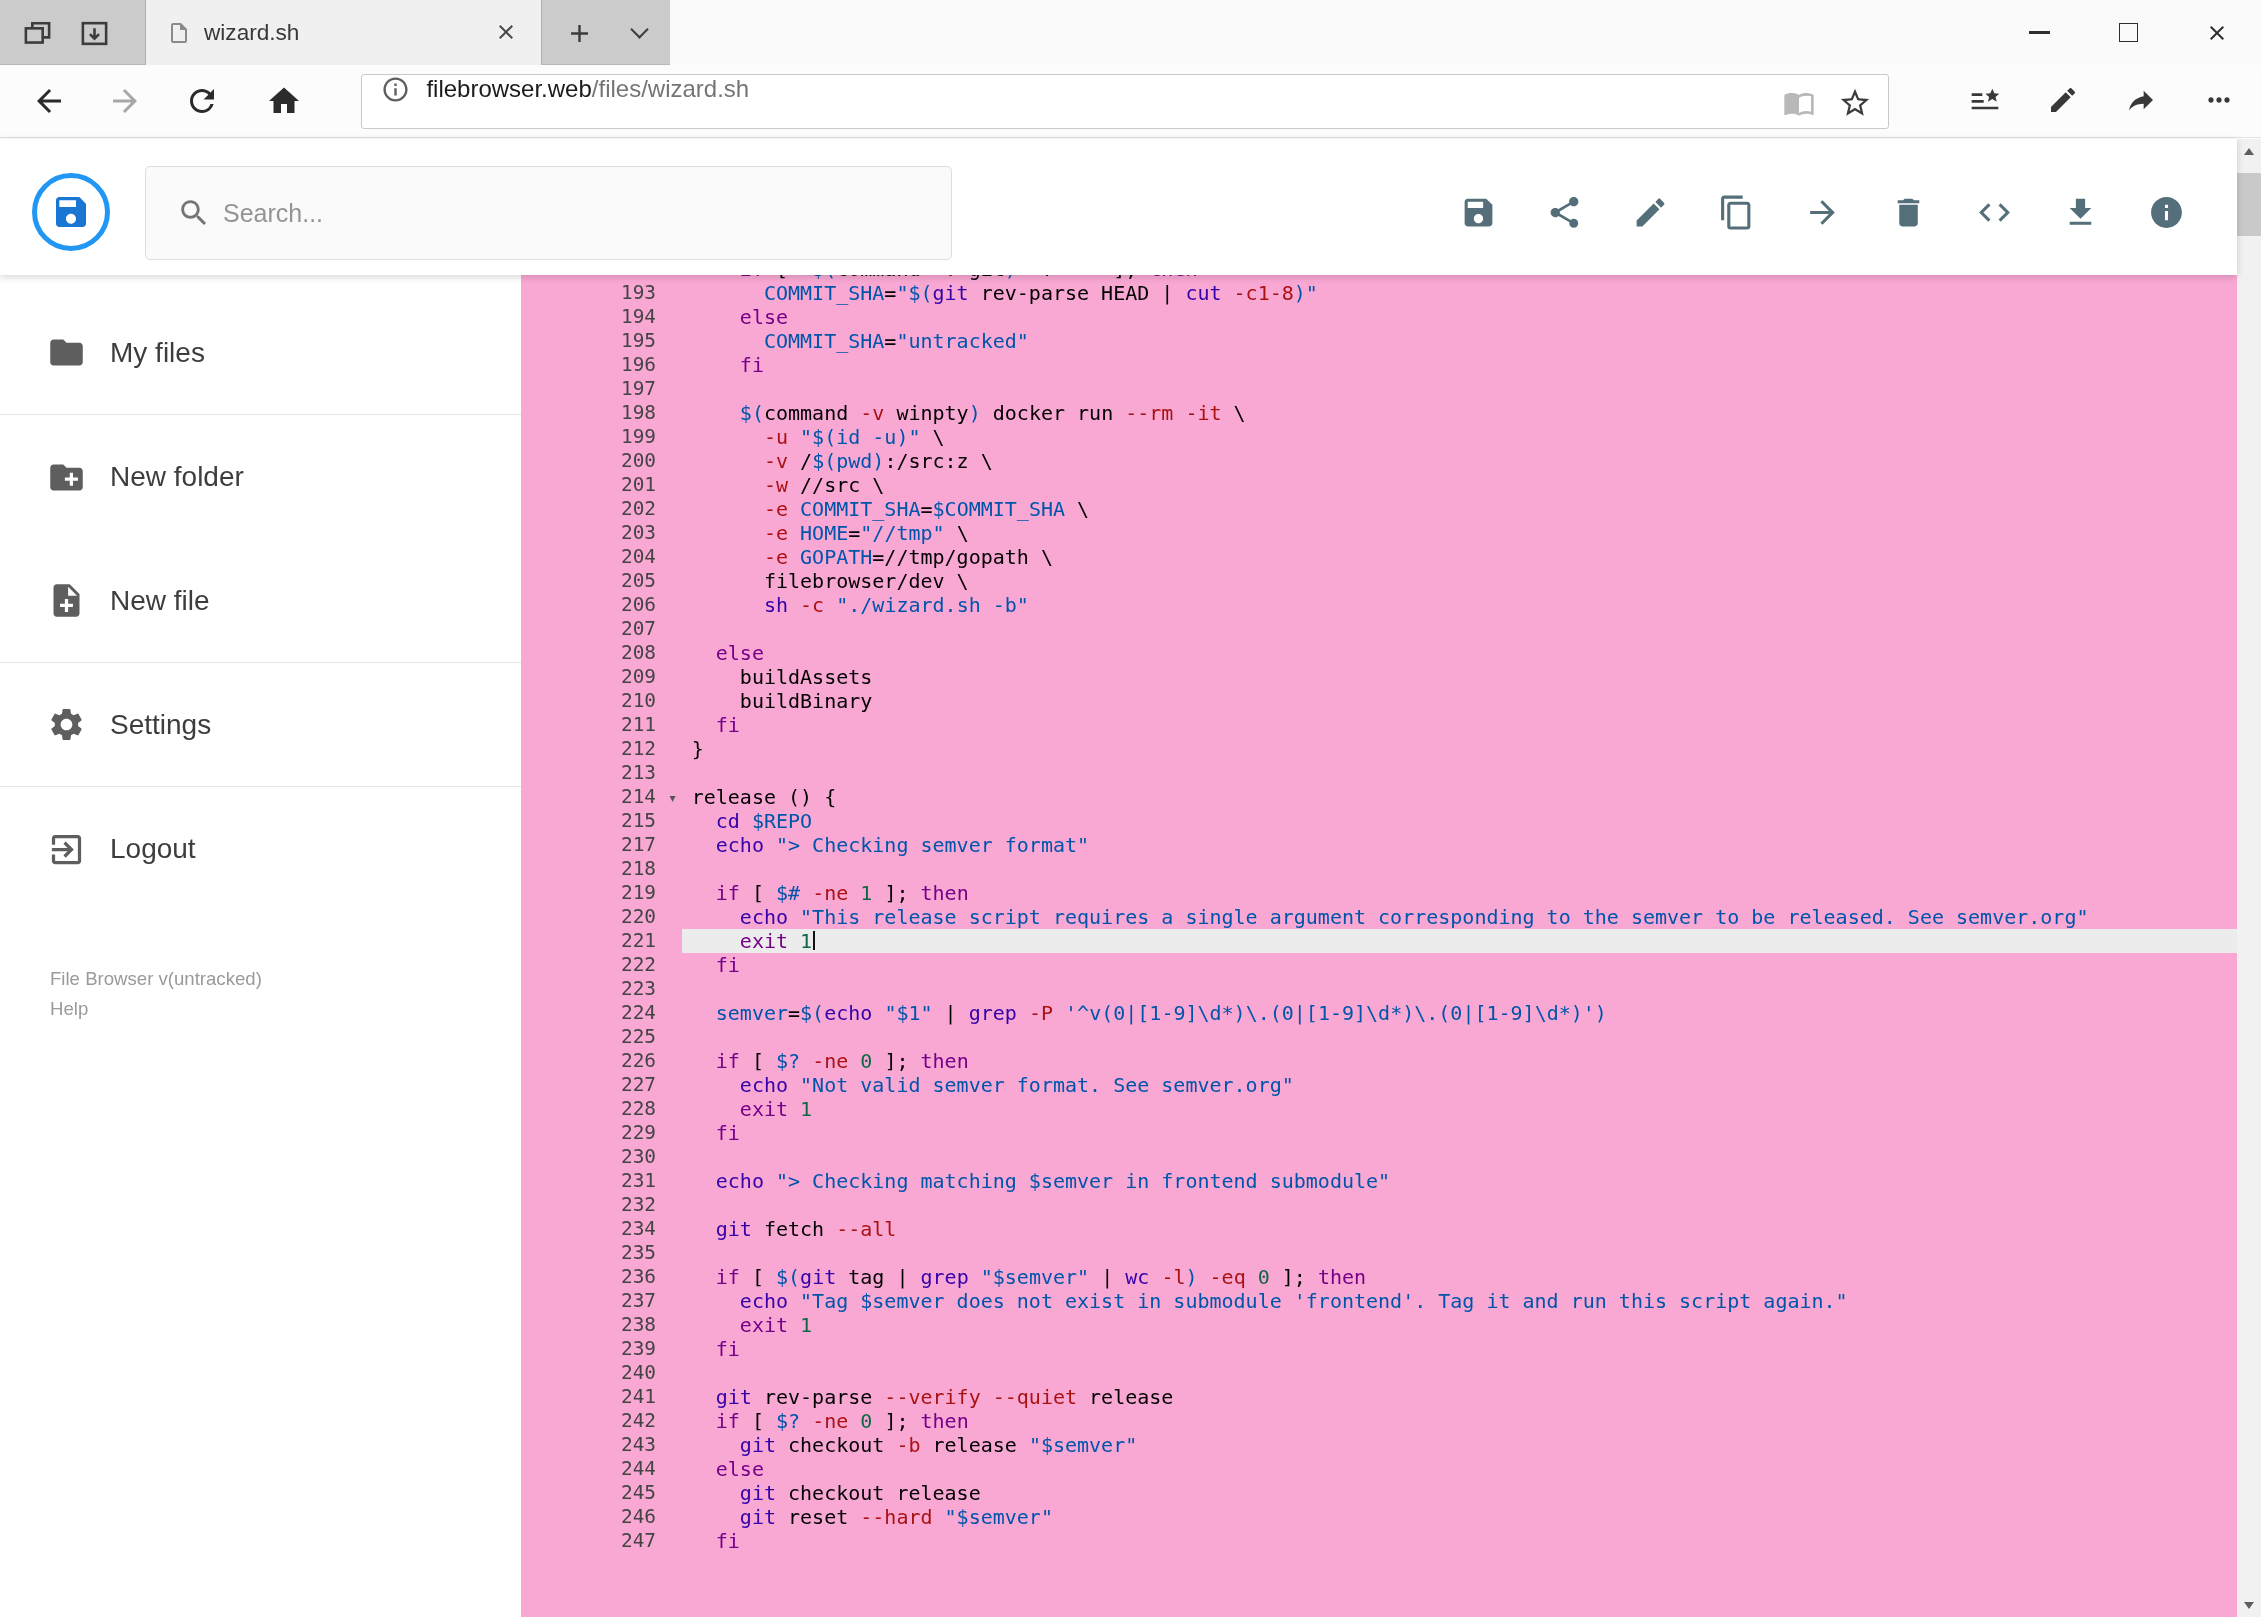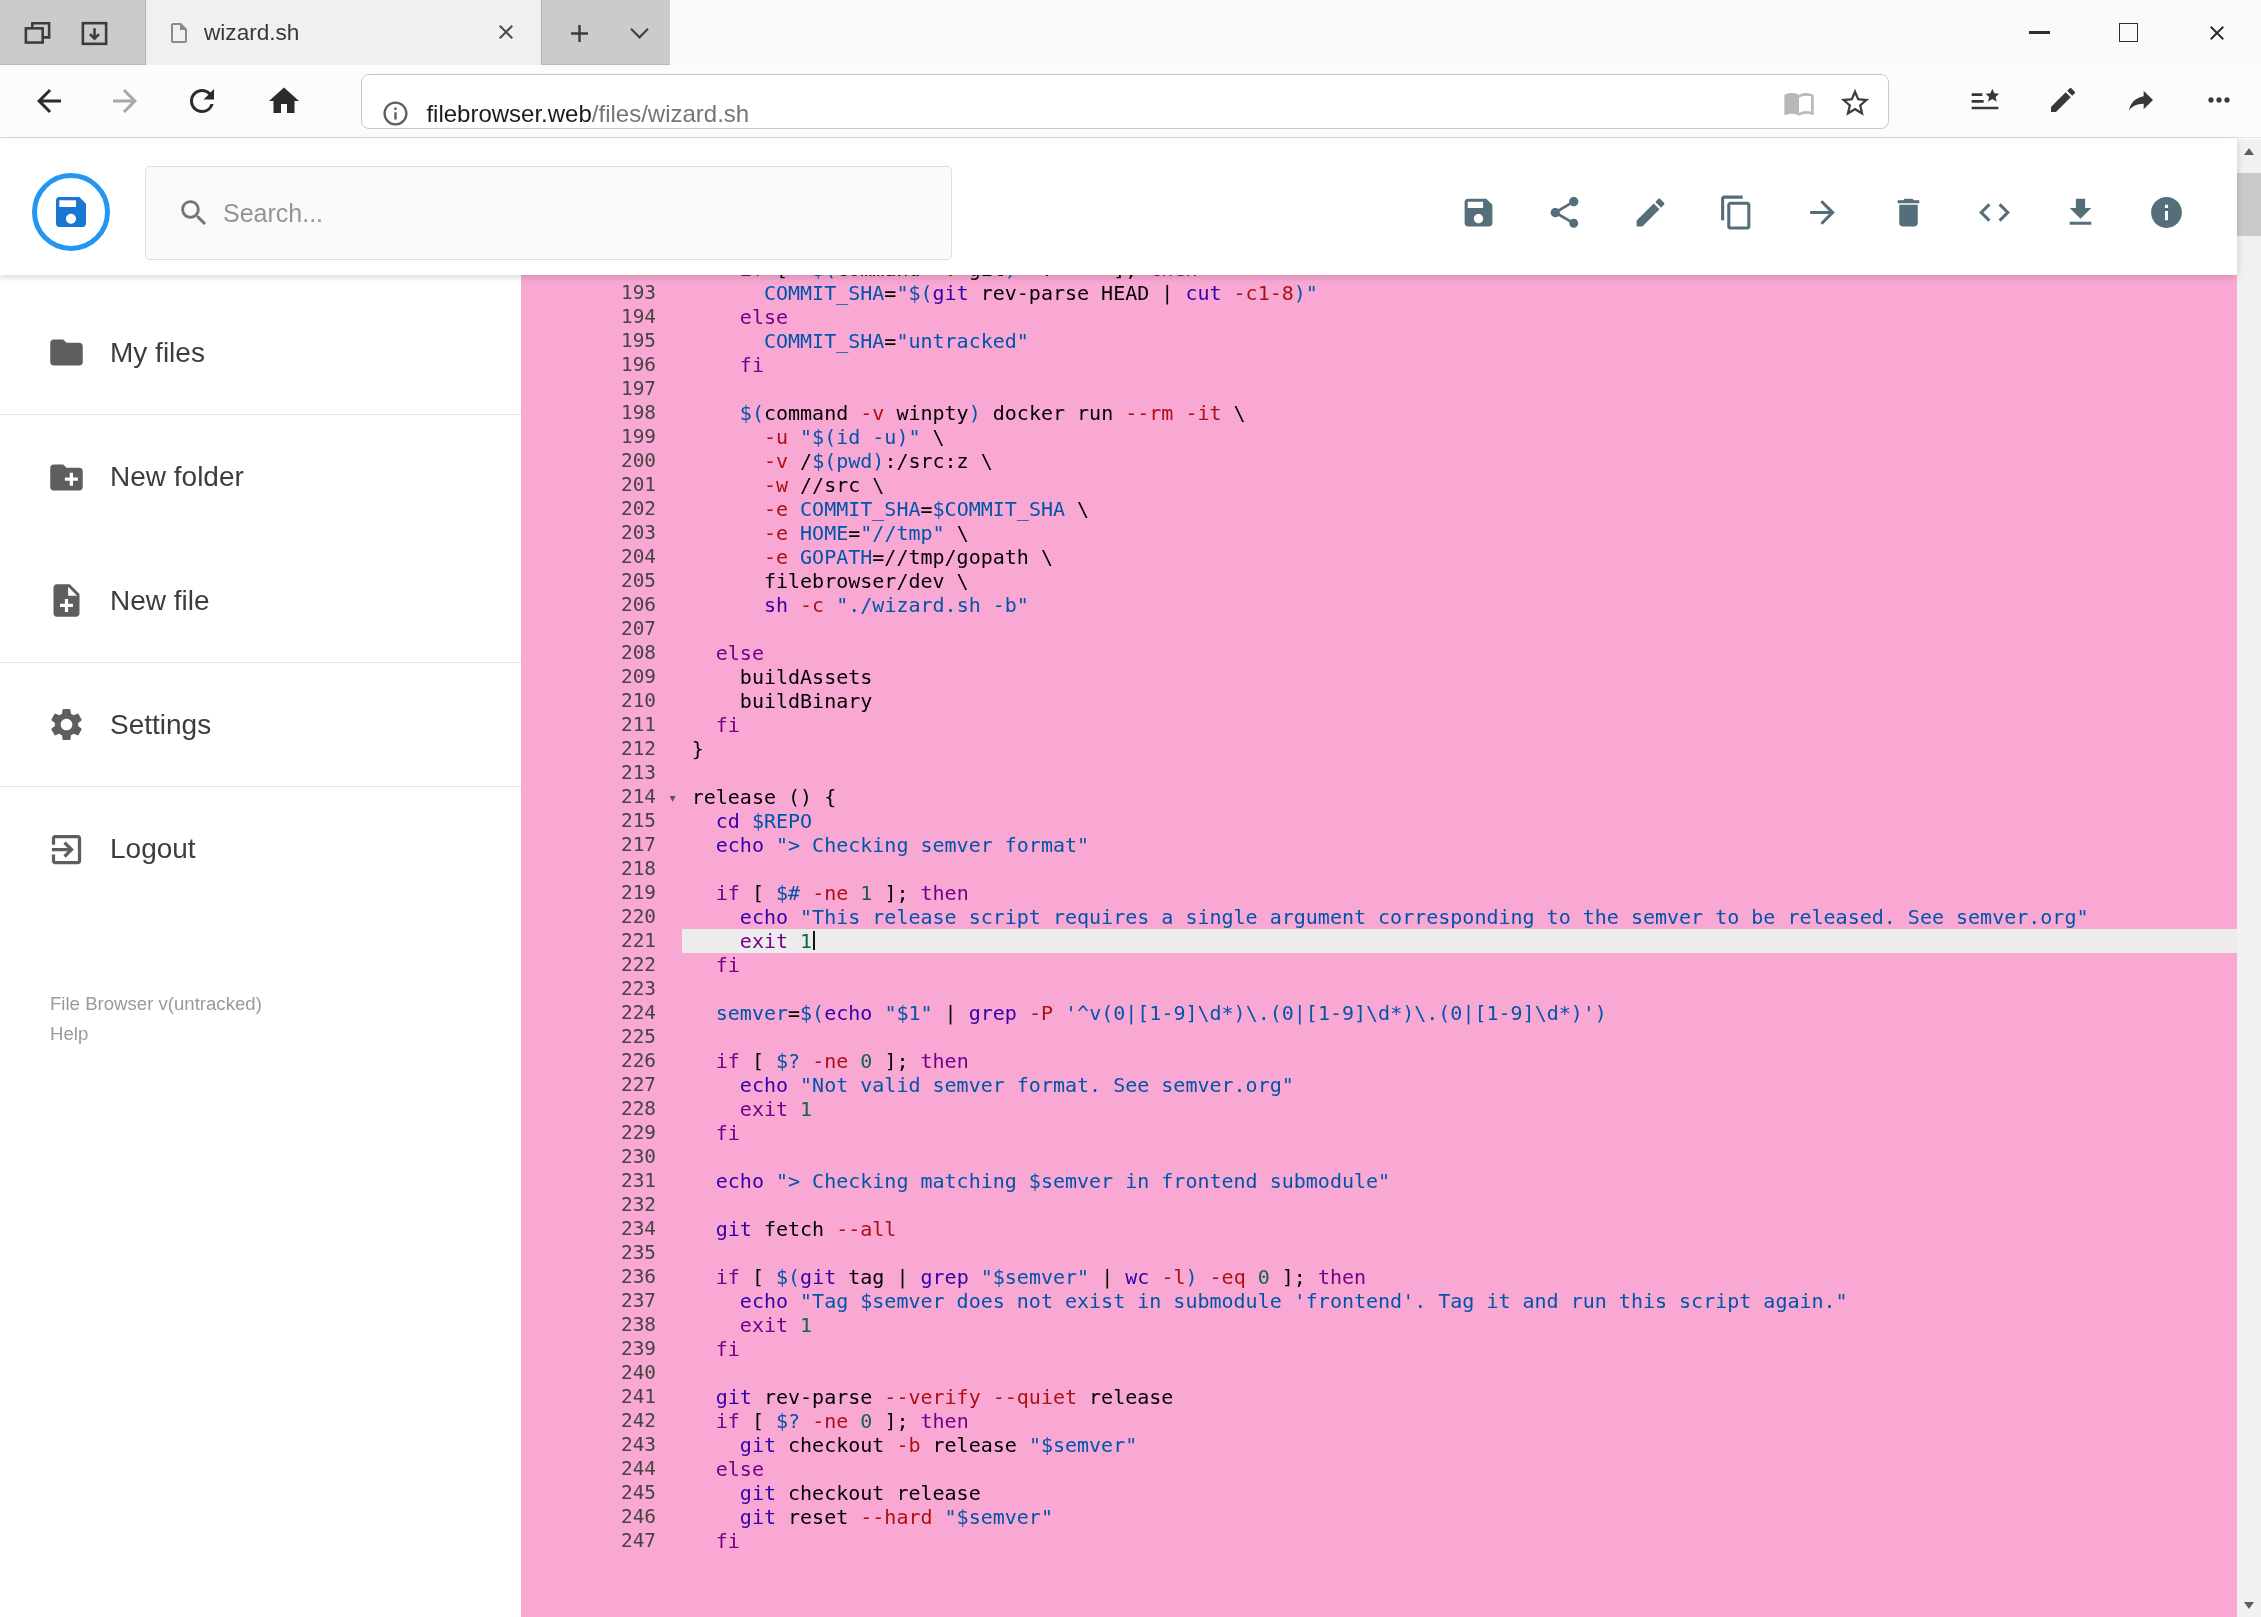--- a/index.html
+++ b/index.html
@@ -25,21 +25,21 @@
   .glyph-max { width: 18.6px; height: 18.6px; border: 1.6px solid #2e2e2e; }
   .glyph-close { width: 24px; height: 24px; }
 
   
   .addr-row { position: absolute; top: 65px; left: 0; width: 2261px; height: 73px; background: #fcfcfc; border-bottom: 0.8px solid #e2e2e2; }
   .nav-btn { position: absolute; top: 18px; width: 36px; height: 36px; }
   #nav-back { left: 31px; color: #2b2b2b; }
   #nav-fwd { left: 107px; color: #a8a8a8; }
   #nav-refresh { left: 184px; color: #2b2b2b; }
   #nav-home { left: 266px; color: #2b2b2b; }
-  .addr-field { position: absolute; left: 361px; top: 9px; width: 1528px; height: 55px; background: #fff; border: 0.8px solid #c9c9c9; border-radius: 8px; display: flex; align-items: flex-end; }
+  .addr-field { position: absolute; left: 361px; top: 9px; width: 1528px; height: 55px; background: #fff; border: 0.8px solid #c9c9c9; border-radius: 3px; display: flex; align-items: flex-start; }
   .addr-info { margin-left: 19.4px; width: 29px; height: 29px; color: #5f5f5f; flex: none; }
   .addr-text { margin-left: 16px; font-size: 24px; white-space: nowrap; }
   .addr-domain { color: #1b1b1b; }
   .addr-path { color: #757575; }
   .addr-right { position: absolute; right: 16px; top: 10.5px; display: flex; gap: 22.6px; align-items: center; }
   .icon-book { width: 32px; height: 32px; color: #b8b8b8; }
   .icon-star { width: 34px; height: 34px; color: #3d3d3d; }
   .hub-icons { position: absolute; right: 26px; top: 19.4px; display: flex; gap: 46px; }
   .hub-icons > span { width: 32px; height: 32px; color: #383838; }
 
@@ -56,21 +56,21 @@
   .tb-btn { width: 48px; height: 48px; display: flex; align-items: center; justify-content: center; color: var(--c-icon, #546e7a); cursor: pointer; }
   .tb-btn > span { width: 37px; height: 37px; }
 
   
   .sidebar { position: absolute; left: 0; top: 136px; width: 521px; bottom: 0; background: #fff; }
   .sb-menu { padding-top: 16px; }
   .sb-item { height: 124px; display: flex; align-items: center; cursor: pointer; }
   .sb-item.divider { border-bottom: 0.8px solid #e4e4e4; }
   .sb-icon { margin-left: 47px; width: 39px; height: 39px; color: #5e5e5e; flex: none; }
   .sb-label { margin-left: 24px; font-size: 28px; color: #3d3d3d; }
-  .sb-footer { position: absolute; left: 50px; top: 714px; font-size: 18.6px; color: #9a9a9a; line-height: 30px; }
+  .sb-footer { position: absolute; left: 50px; top: 689px; font-size: 18.6px; color: #9a9a9a; line-height: 30px; }
 
   
   .editor { position: absolute; left: 521px; top: 0; right: 24px; bottom: 0; overflow: hidden; background: #f9a8d4; }
   .lines { position: absolute; left: 0; top: 118px; right: 0; }
   .cm-line { display: flex; height: 24px; line-height: 24px; font-family: "DejaVu Sans Mono", monospace; font-size: 20px; }
   .gutter { width: 161px; padding-right: 26px; text-align: right; color: #444; font-size: 19.4px; position: relative; flex: none; }
   .fold { position: absolute; right: 4.8px; top: 0.8px; font-size: 15.3px; color: #555; cursor: pointer; }
   .codecell { flex: 1; padding-left: 9.7px; white-space: pre; color: #000; }
   .cm-line.active .codecell { background: var(--c-activeline, #ececec); }
   .tk-p { color: #000; }

